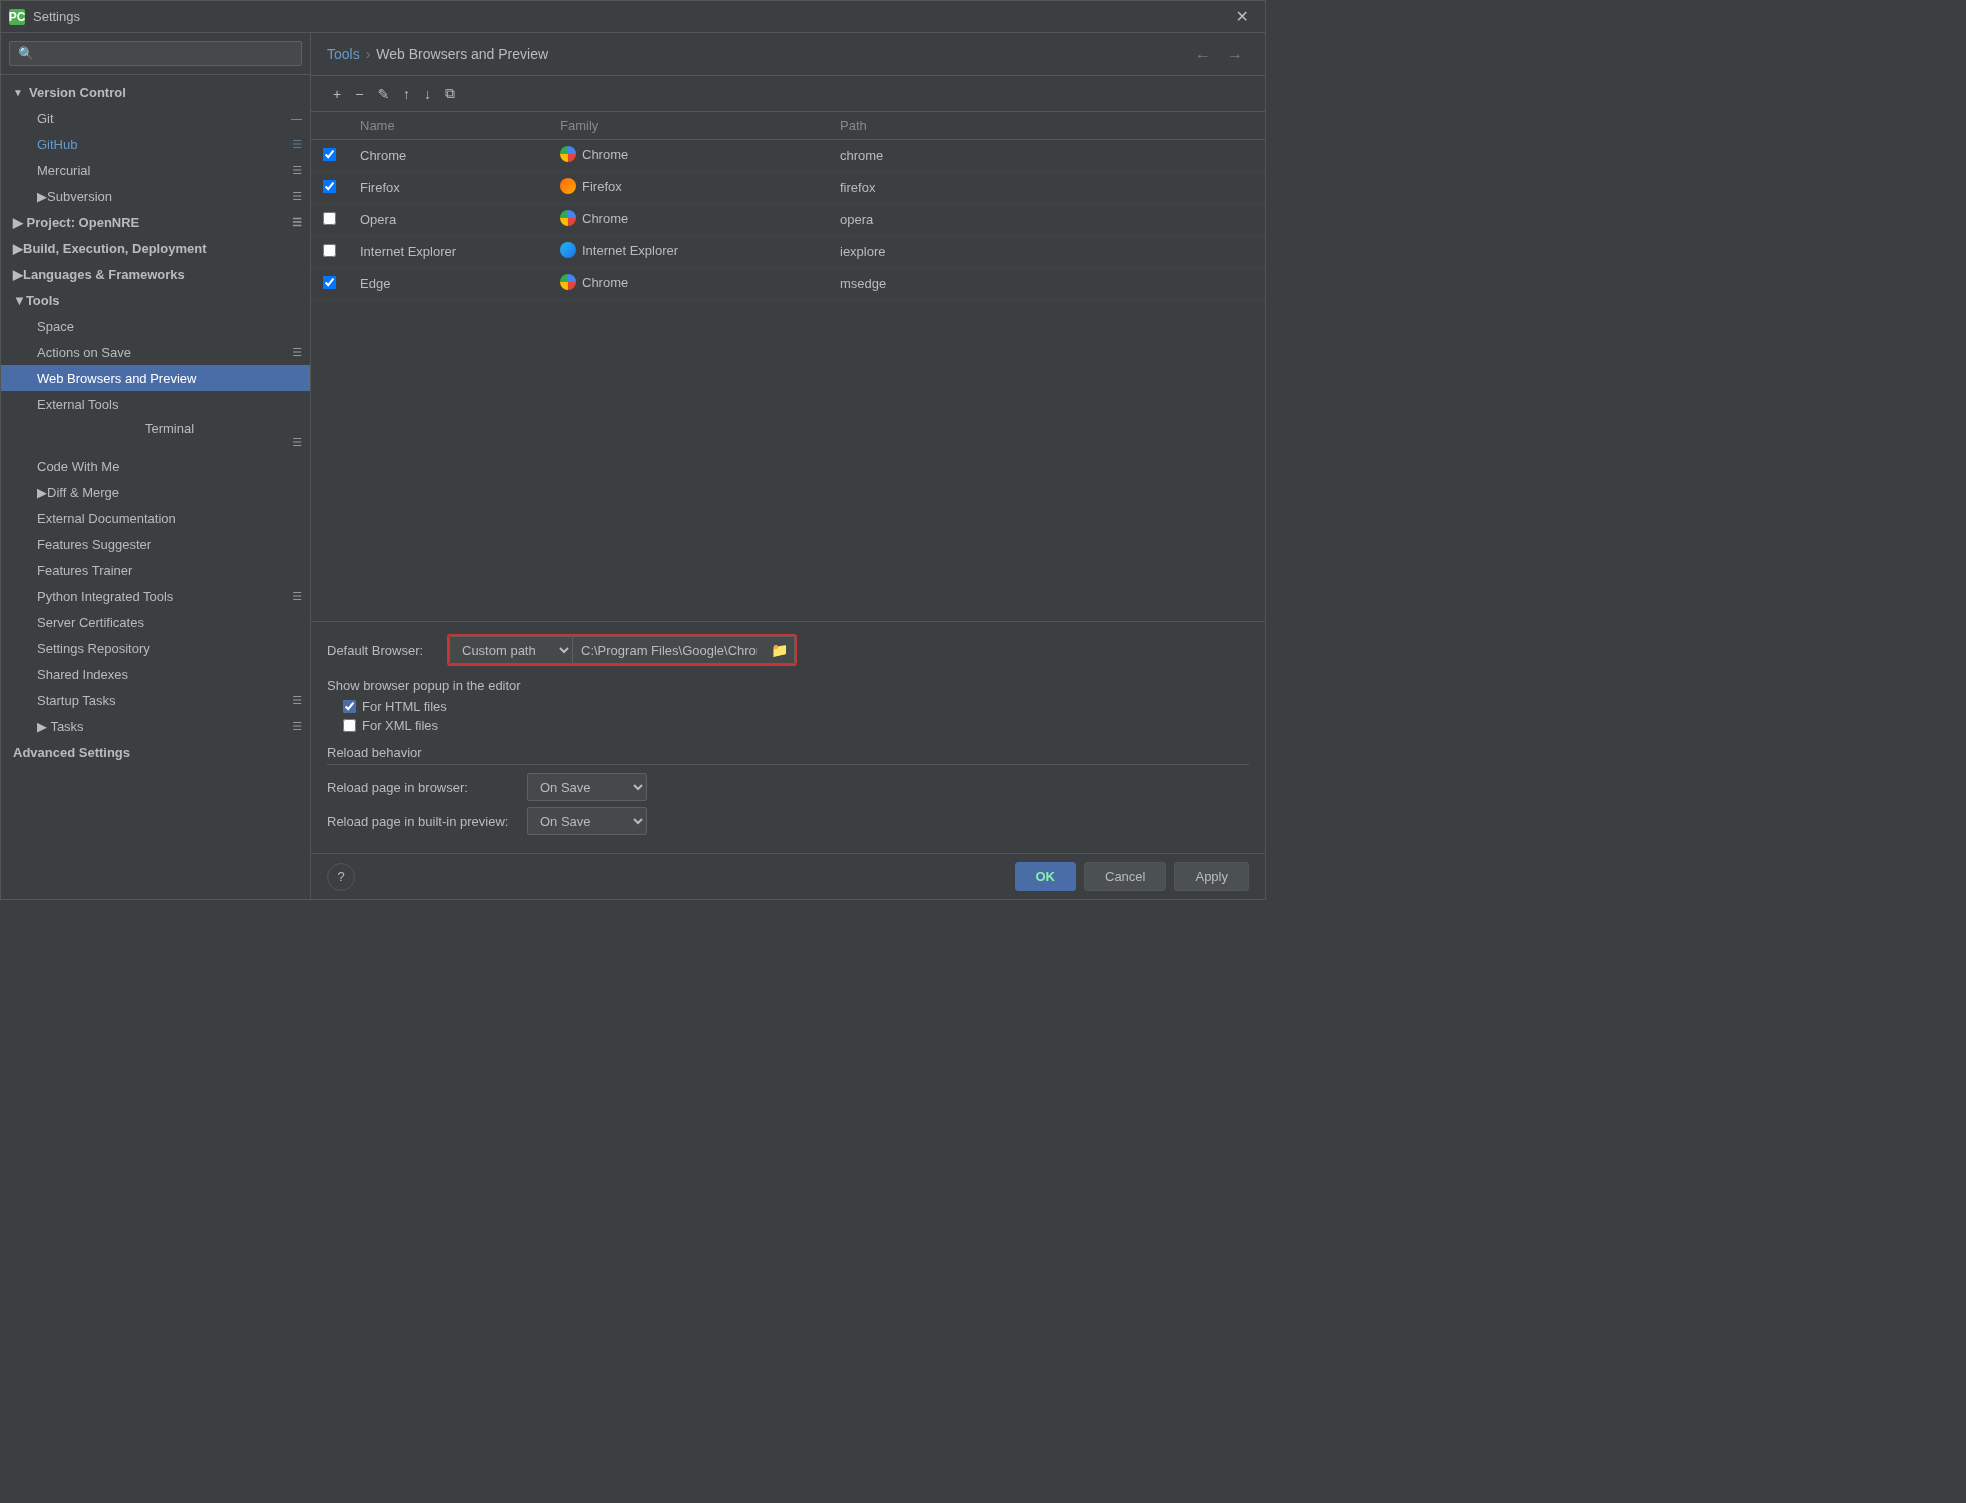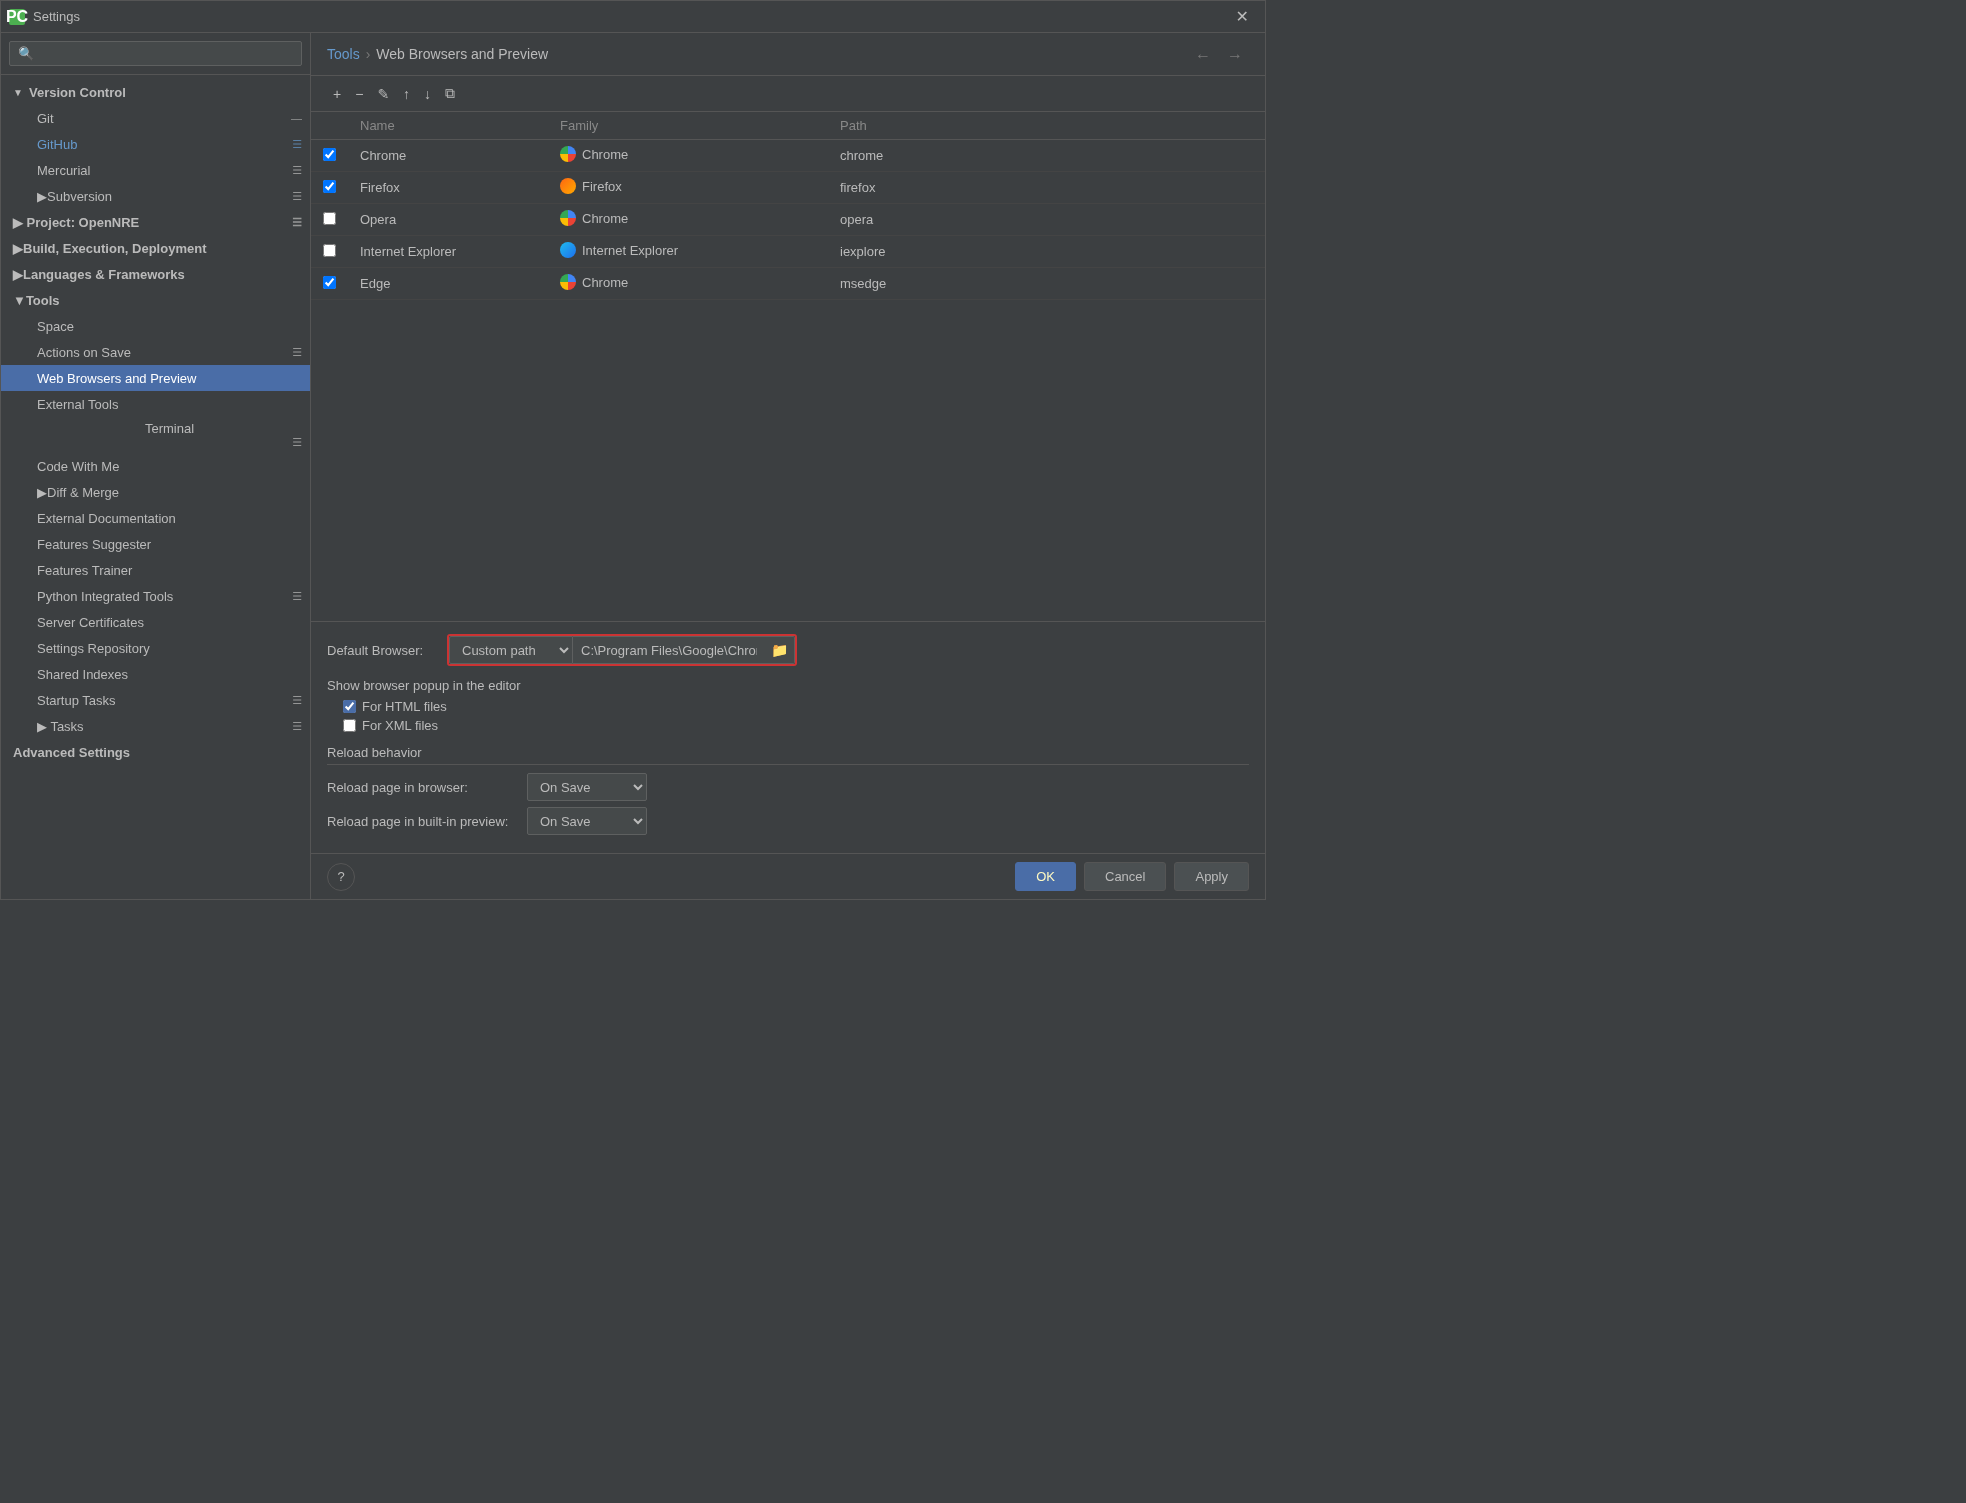--- a/index.html
+++ b/index.html
@@ -28,21 +28,21 @@
       padding: 0 8px;
       border-bottom: 1px solid #555;
       flex-shrink: 0;
     }
     .title-bar-icon {
       width: 16px;
       height: 16px;
       background: #4CAF50;
       border-radius: 2px;
       margin-right: 8px;
-      font-size: 16px;
+      font-size: 12px;
       display: flex;
       align-items: center;
       justify-content: center;
       color: white;
       font-weight: bold;
     }
     .title-bar-title {
       color: #bbbbbb;
       font-size: 13px;
       flex: 1;
@@ -335,21 +335,22 @@
       font-size: 13px;
       cursor: pointer;
       border-radius: 3px;
       border: 1px solid #555;
       background: #4b5052;
       color: #bbbbbb;
     }
     .footer-btn.primary {
       background: #4a6da7;
       border-color: #4a6da7;
-      color: #fef9c3;
+      color: #86efac;
+      font-weight: bold;
     }
     .help-btn {
       margin-right: auto;
       background: none;
       border: 1px solid #555;
       color: #bbbbbb;
       width: 28px;
       height: 28px;
       border-radius: 50%;
       cursor: pointer;

